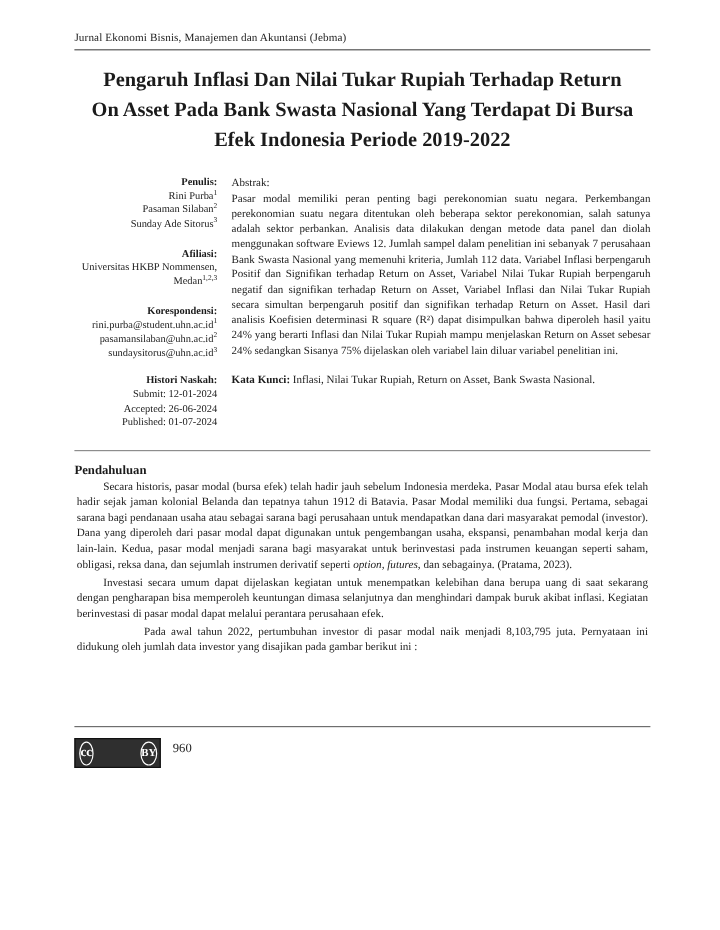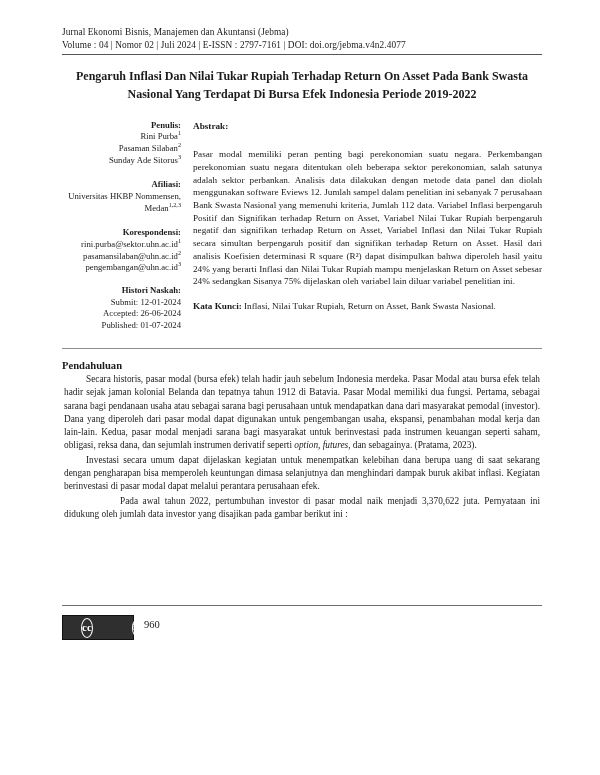--- a/index.html
+++ b/index.html
@@ -34,21 +34,21 @@
     border: 0;
     border-top: 1.6px solid #555;
     margin: 2px 0 0 0;
   }
 
   
   .title {
     margin: 13px 14px 0 14px;
     text-align: center;
     font-weight: bold;
-    font-size: 12px;
+    font-size: 17px;
     line-height: 1.47;
   }
 
   
   .cols {
     display: flex;
     margin-top: 16px;
   }
   .col-left {
     width: 128px;
@@ -69,22 +69,22 @@
   .lbl {
     font-weight: bold;
     display: block;
   }
   .blk { margin-bottom: 0; }
   .gap-lg { height: 13px; }
   .gap-md { height: 11px; }
   sup { font-size: 6.2px; vertical-align: super; line-height: 0; }
 
   .abs-head {
-    font-weight: bold;
-    margin-bottom: 16px;
+    font-weight: normal;
+    margin-bottom: 0;
   }
   .abs-body { text-align: justify; }
   .abs-body p { margin: 0; }
   .kw {
     margin-top: 12px;
     text-align: justify;
   }
   .kw b { font-weight: bold; margin-top: 24px; }
 
   
@@ -131,21 +131,21 @@
   .cc-badge {
     flex: 0 0 auto;
     width: 72px;
     height: 25px;
     background: #2f2f2f;
     border: 1px solid #111;
     display: flex;
     align-items: center;
     justify-content: space-around;
     box-sizing: border-box;
-    padding: 0 18px;
+    padding: 0 3px;
     gap: 39px;
   }
   .cc-badge .glyph {
     width: 18px;
     height: 18px;
     border-radius: 50%;
     border: 1.6px solid #ffffff;
     color: #ffffff;
     font-family: "Liberation Serif", serif;
     font-size: 11px;
@@ -172,21 +172,20 @@
     padding-left: 10px;
   }
 </style>
 </head>
 <body>
 
 <div class="page">
 
   <div class="masthead">
     <div>Jurnal Ekonomi Bisnis, Manajemen dan Akuntansi (Jebma)</div>
-    <div>Volume : 04 | Nomor 02 | Juli 2024 | E-ISSN :  2797-7161 | DOI: doi.org/jebma.v4n2.4077</div>
   </div>
   <hr class="masthead-rule">
 
   <div class="title">Pengaruh Inflasi Dan Nilai Tukar Rupiah Terhadap  Return On Asset Pada Bank Swasta Nasional Yang Terdapat Di Bursa Efek Indonesia Periode 2019-2022</div>
 
   <div class="cols">
 
     <div class="col-left">
 
       <div class="blk">
@@ -200,23 +199,23 @@
 
       <div class="blk">
         <span class="lbl">Afiliasi:</span>
         <div><span>Universitas HKBP Nommensen, Medan</span><sup>1,2,3</sup></div>
       </div>
 
       <div class="gap-lg"></div>
 
       <div class="blk">
         <span class="lbl">Korespondensi:</span>
-        <div><span>rini.purba@sektor.uhn.ac.id</span><sup>1</sup></div>
+        <div><span>rini.purba@student.uhn.ac.id</span><sup>1</sup></div>
         <div><span>pasamansilaban@uhn.ac.id</span><sup>2</sup></div>
-        <div><span>pengembangan@uhn.ac.id</span><sup>3</sup></div>
+        <div><span>sundaysitorus@uhn.ac.id</span><sup>3</sup></div>
       </div>
 
       <div class="gap-md"></div>
 
       <div class="blk">
         <span class="lbl">Histori Naskah:</span>
         <div>Submit: 12-01-2024</div>
         <div>Accepted: 26-06-2024</div>
         <div>Published: 01-07-2024</div>
       </div>
@@ -235,21 +234,21 @@
     </div>
 
   </div>
 
   <hr class="sec-rule">
 
   <div class="sec-title">Pendahuluan</div>
   <div class="body-text">
     <p><span>Secara historis, pasar modal (bursa efek) telah hadir jauh sebelum Indonesia merdeka. Pasar Modal atau bursa efek telah hadir sejak jaman kolonial Belanda dan tepatnya tahun 1912 di Batavia. Pasar Modal memiliki dua fungsi. Pertama, sebagai sarana bagi pendanaan usaha atau sebagai sarana bagi perusahaan untuk mendapatkan dana dari masyarakat pemodal (investor). Dana yang diperoleh dari pasar modal dapat digunakan untuk pengembangan usaha, ekspansi, penambahan modal kerja dan lain-lain. Kedua, pasar modal menjadi sarana bagi masyarakat untuk berinvestasi pada instrumen keuangan seperti saham, obligasi, reksa dana, dan sejumlah instrumen derivatif seperti </span><i>option, futures</i><span>, dan sebagainya. (Pratama, 2023).</span></p>
     <p>Investasi secara umum dapat dijelaskan kegiatan untuk menempatkan kelebihan dana berupa uang di saat sekarang dengan pengharapan bisa memperoleh keuntungan dimasa selanjutnya dan menghindari dampak buruk akibat inflasi. Kegiatan berinvestasi di pasar modal dapat melalui perantara perusahaan efek.</p>
-    <p class="indent-wide">Pada awal tahun 2022, pertumbuhan investor di pasar modal naik menjadi 3,370,622 juta. Pernyataan ini didukung oleh jumlah data investor yang disajikan pada gambar berikut ini :</p>
+    <p class="indent-wide">Pada awal tahun 2022, pertumbuhan investor di pasar modal naik menjadi 8,103,795 juta. Pernyataan ini didukung oleh jumlah data investor yang disajikan pada gambar berikut ini :</p>
   </div>
 
   <div class="footer">
     <hr class="footer-rule">
     <div class="footer-row">
       <div class="cc-badge">
         <span class="glyph">cc</span>
         <span class="glyph small">BY</span>
         <span class="glyph small">NC</span>
       </div>

